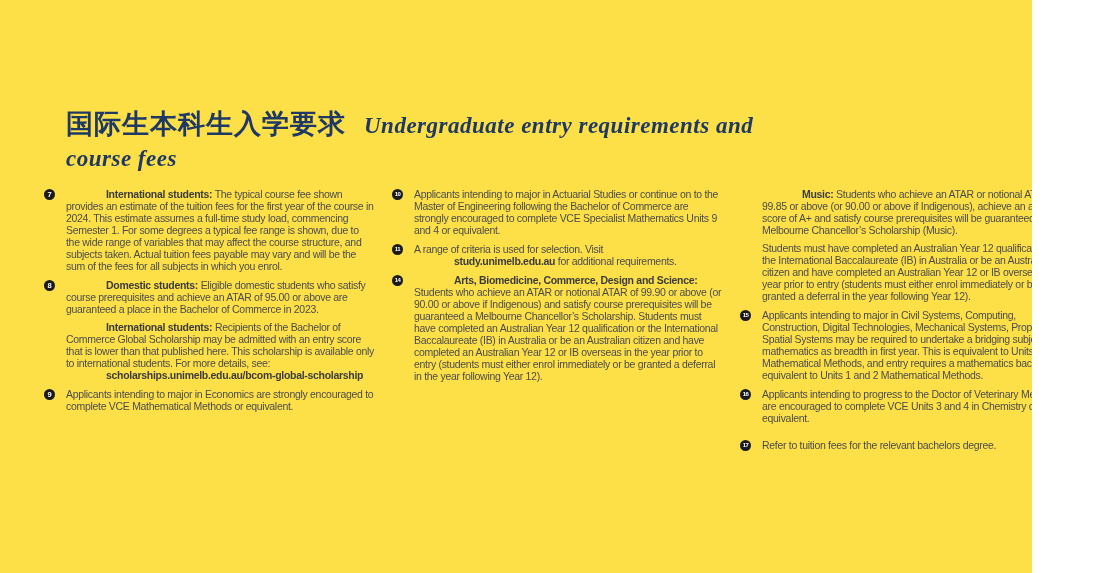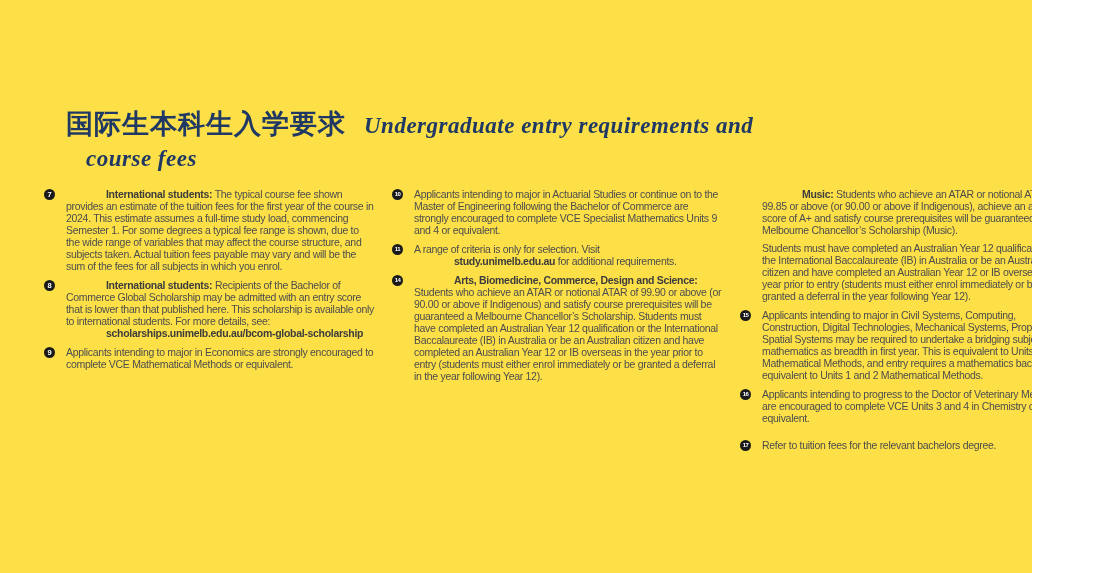--- a/index.html
+++ b/index.html
@@ -2,21 +2,21 @@
 <html><head>
 <meta charset="utf-8">
 <style>
   html,body { margin:0; padding:0; background:#ffffff; }
   body { width:1099px; height:573px; font-family:"Liberation Sans",sans-serif; }
   .page { position:relative; width:1032px; height:573px; background:#fde047; overflow:hidden; }
 
   .title-block { position:absolute; left:66px; top:106px; color:#1f3864; }
   .title-line { line-height:36px; white-space:nowrap; }
   .title-zh { font-weight:bold; font-size:27px; letter-spacing:1px; color:#1f3864; }
-  .title-en { font-family:cursive; font-style:italic; font-weight:bold; font-size:23px; letter-spacing:0.5px; color:#1f3864;margin-left:20px; }
+  .title-en { font-family:cursive; font-style:italic; font-weight:bold; font-size:23px; letter-spacing:0.5px; color:#1f3864; }
   .title-line1 .title-en { margin-left:18px; }
   .title-line2 { line-height:30px; margin-top:-2px; }
 
   .columns { position:absolute; left:44px; top:188px; display:flex; gap:18px; }
   .col { width:330px; }
 
   .note { display:flex; margin:0 0 7px 0; }
   .note.gap-before { margin-top:15px; }
   .badge { flex:0 0 11px; width:11px; height:11px; border-radius:50%; background:#1a1a1a; color:#ffffff;
            font-size:7.5px; font-weight:bold; line-height:11px; text-align:center; margin-right:11px; margin-top:1px; }
@@ -44,41 +44,42 @@
     <div class="col">
         <div class="note">
           <span class="badge">7</span>
           <div class="note-body">
             <p><span class="b">International students:</span><span> The typical course fee shown provides an estimate of the tuition fees for the first year of the course in 2024. This estimate assumes a full-time study load, commencing Semester 1. For some degrees a typical fee range is shown, due to the wide range of variables that may affect the course structure, and subjects taken. Actual tuition fees payable may vary and will be the sum of the fees for all subjects in which you enrol.</span></p>
           </div>
         </div>
         <div class="note">
           <span class="badge">8</span>
           <div class="note-body">
+            <p><span class="b">Domestic students:</span><span> Eligible domestic students who satisfy course prerequisites and achieve an ATAR of 95.00 or above are guaranteed a place in the Bachelor of Commerce in 2023.</span></p>
             <p><span class="b">International students:</span><span> Recipients of the Bachelor of Commerce Global Scholarship may be admitted with an entry score that is lower than that published here. This scholarship is available only to international students. For more details, see: </span><span class="b">scholarships.unimelb.edu.au/bcom-global-scholarship</span></p>
           </div>
         </div>
         <div class="note">
           <span class="badge">9</span>
           <div class="note-body">
             <p><span>Applicants intending to major in Economics are strongly encouraged to complete VCE Mathematical Methods or equivalent.</span></p>
           </div>
         </div>
       </div>
     <div class="col">
         <div class="note">
           <span class="badge two">10</span>
           <div class="note-body">
             <p><span>Applicants intending to major in Actuarial Studies or continue on to the Master of Engineering following the Bachelor of Commerce are strongly encouraged to complete VCE Specialist Mathematics Units 9 and 4 or equivalent.</span></p>
           </div>
         </div>
         <div class="note">
           <span class="badge two">11</span>
           <div class="note-body">
-            <p><span>A range of criteria is only for selection. Visit </span><span class="b">study.unimelb.edu.au</span><span> for additional requirements.</span></p>
+            <p><span>A range of criteria is used for selection. Visit </span><span class="b">study.unimelb.edu.au</span><span> for additional requirements.</span></p>
           </div>
         </div>
         <div class="note">
           <span class="badge two">14</span>
           <div class="note-body">
             <p><span class="b">Arts, Biomedicine, Commerce, Design and Science:</span><span> Students who achieve an ATAR or notional ATAR of 99.90 or above (or 90.00 or above if Indigenous) and satisfy course prerequisites will be guaranteed a Melbourne Chancellor’s Scholarship. Students must have completed an Australian Year 12 qualification or the International Baccalaureate (IB) in Australia or be an Australian citizen and have completed an Australian Year 12 or IB overseas in the year prior to entry (students must either enrol immediately or be granted a deferral in the year following Year 12).</span></p>
           </div>
         </div>
       </div>
     <div class="col">

